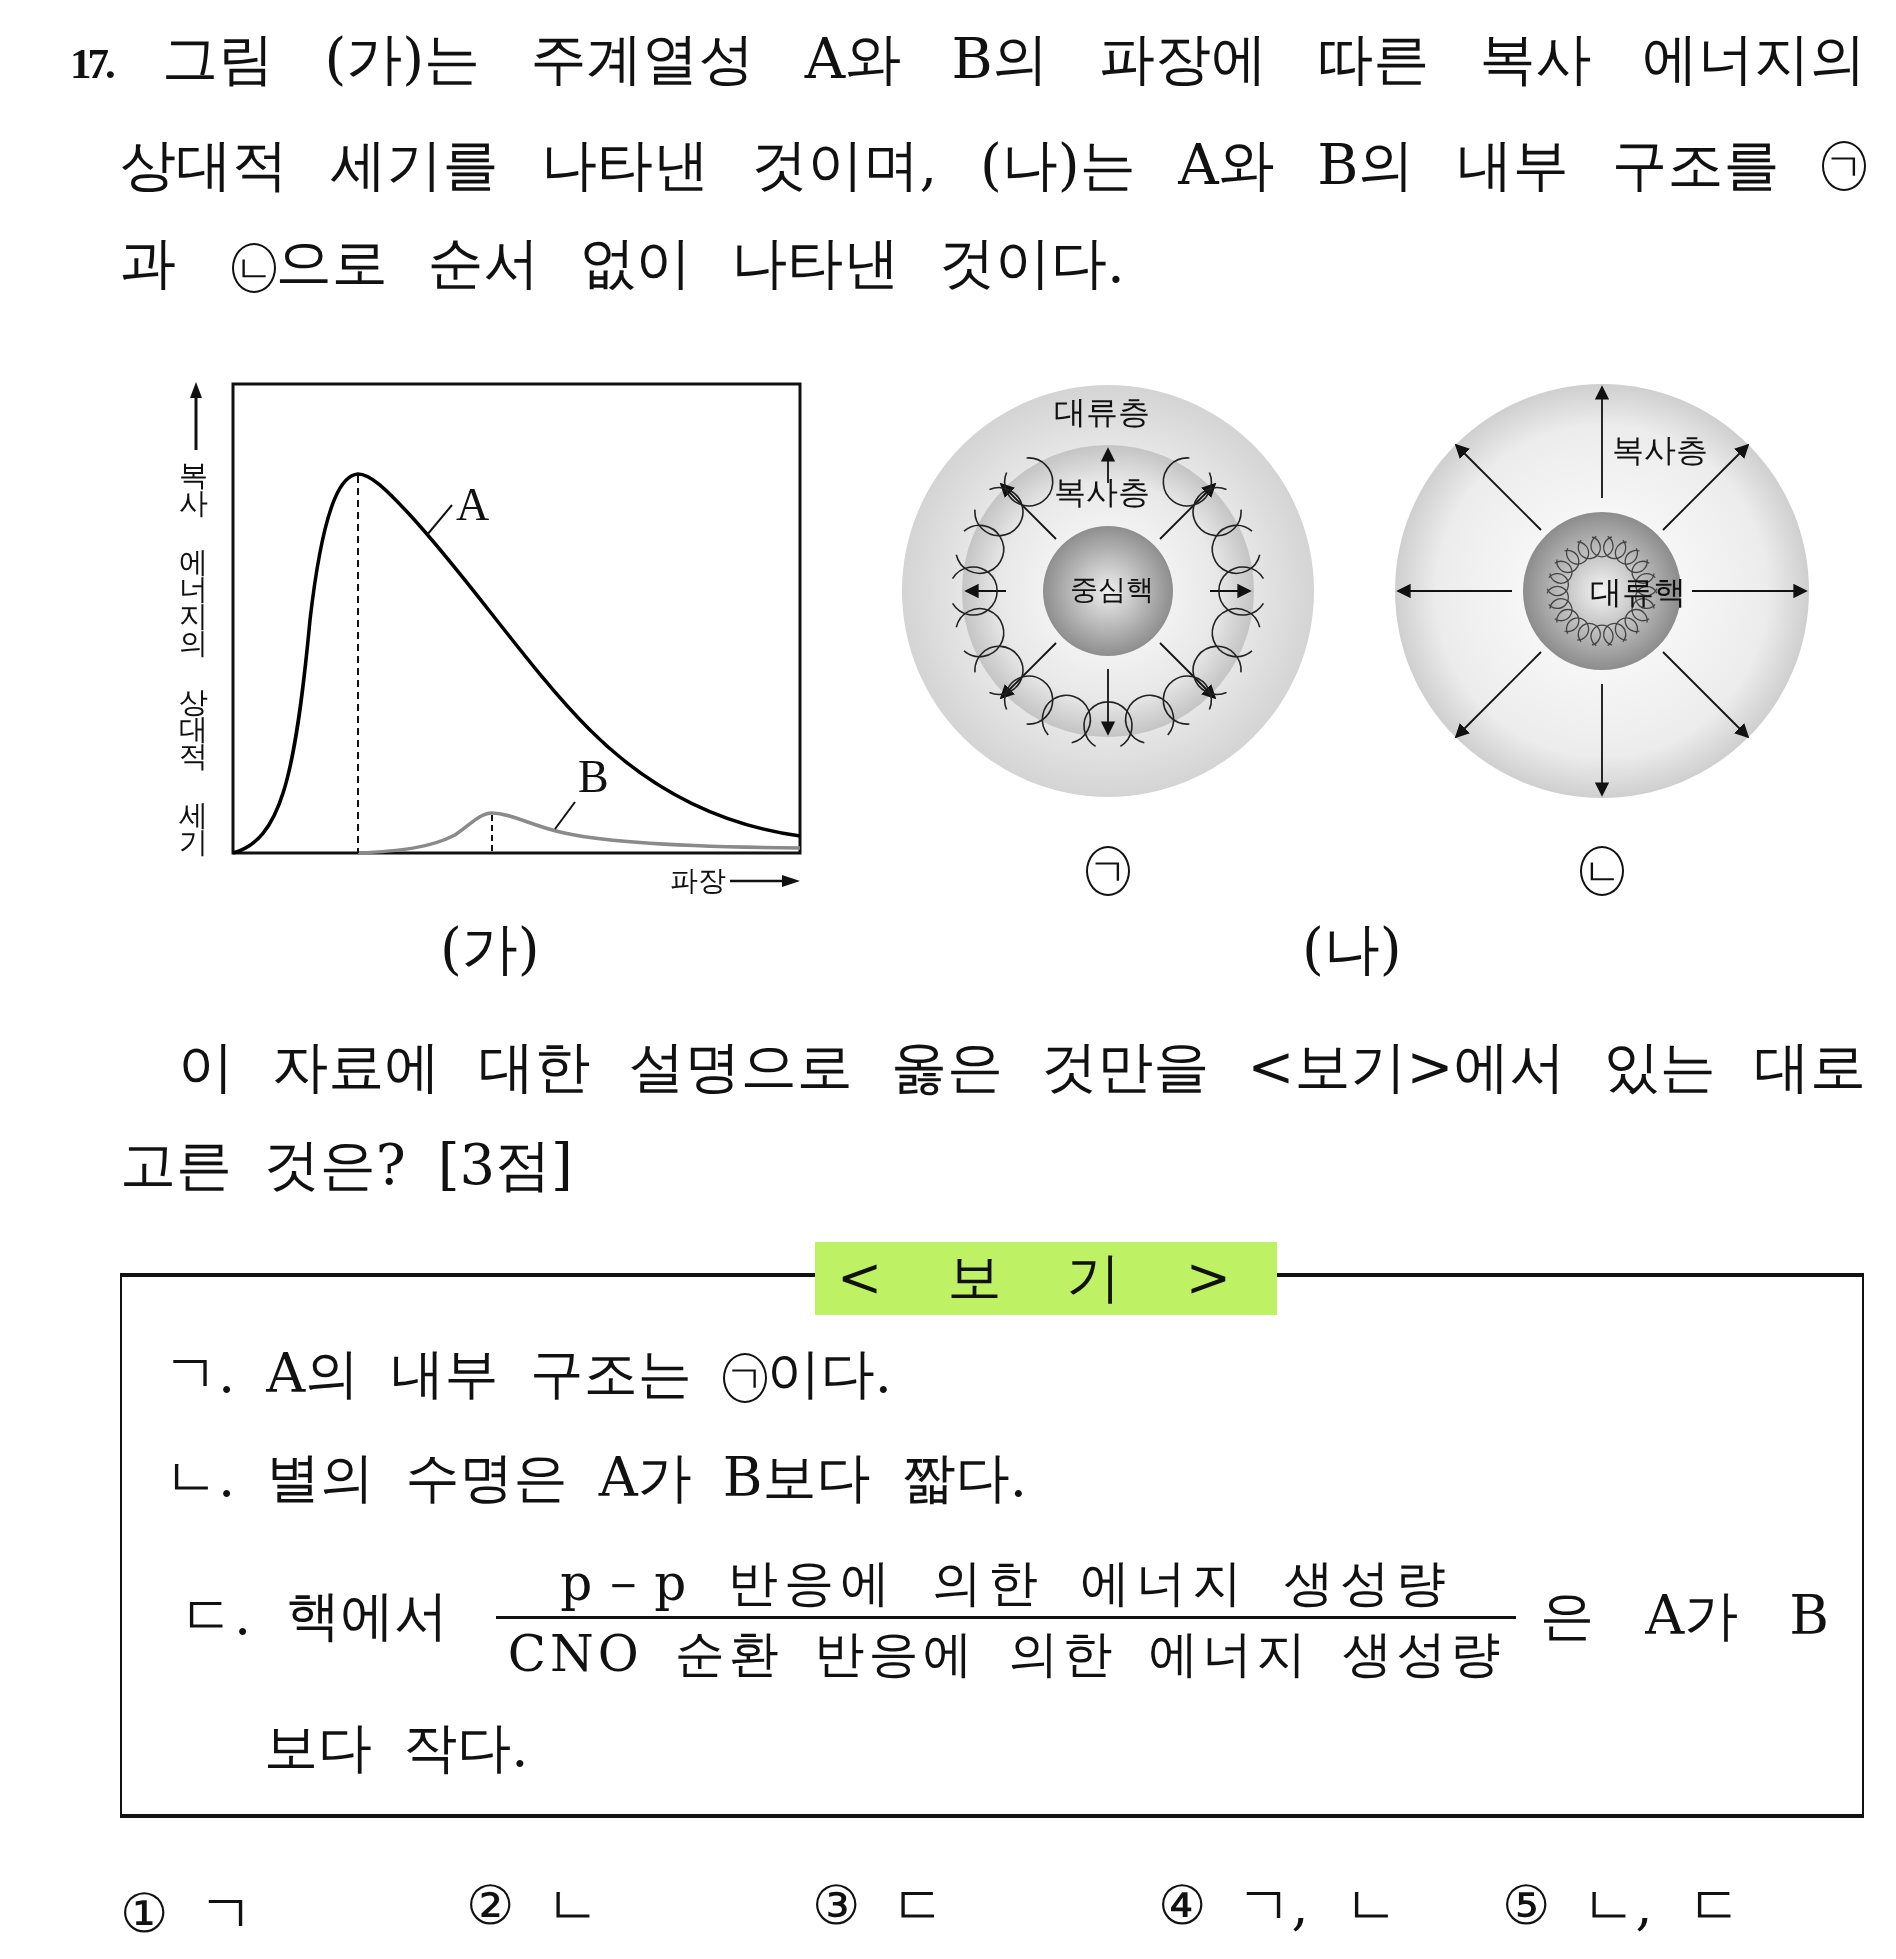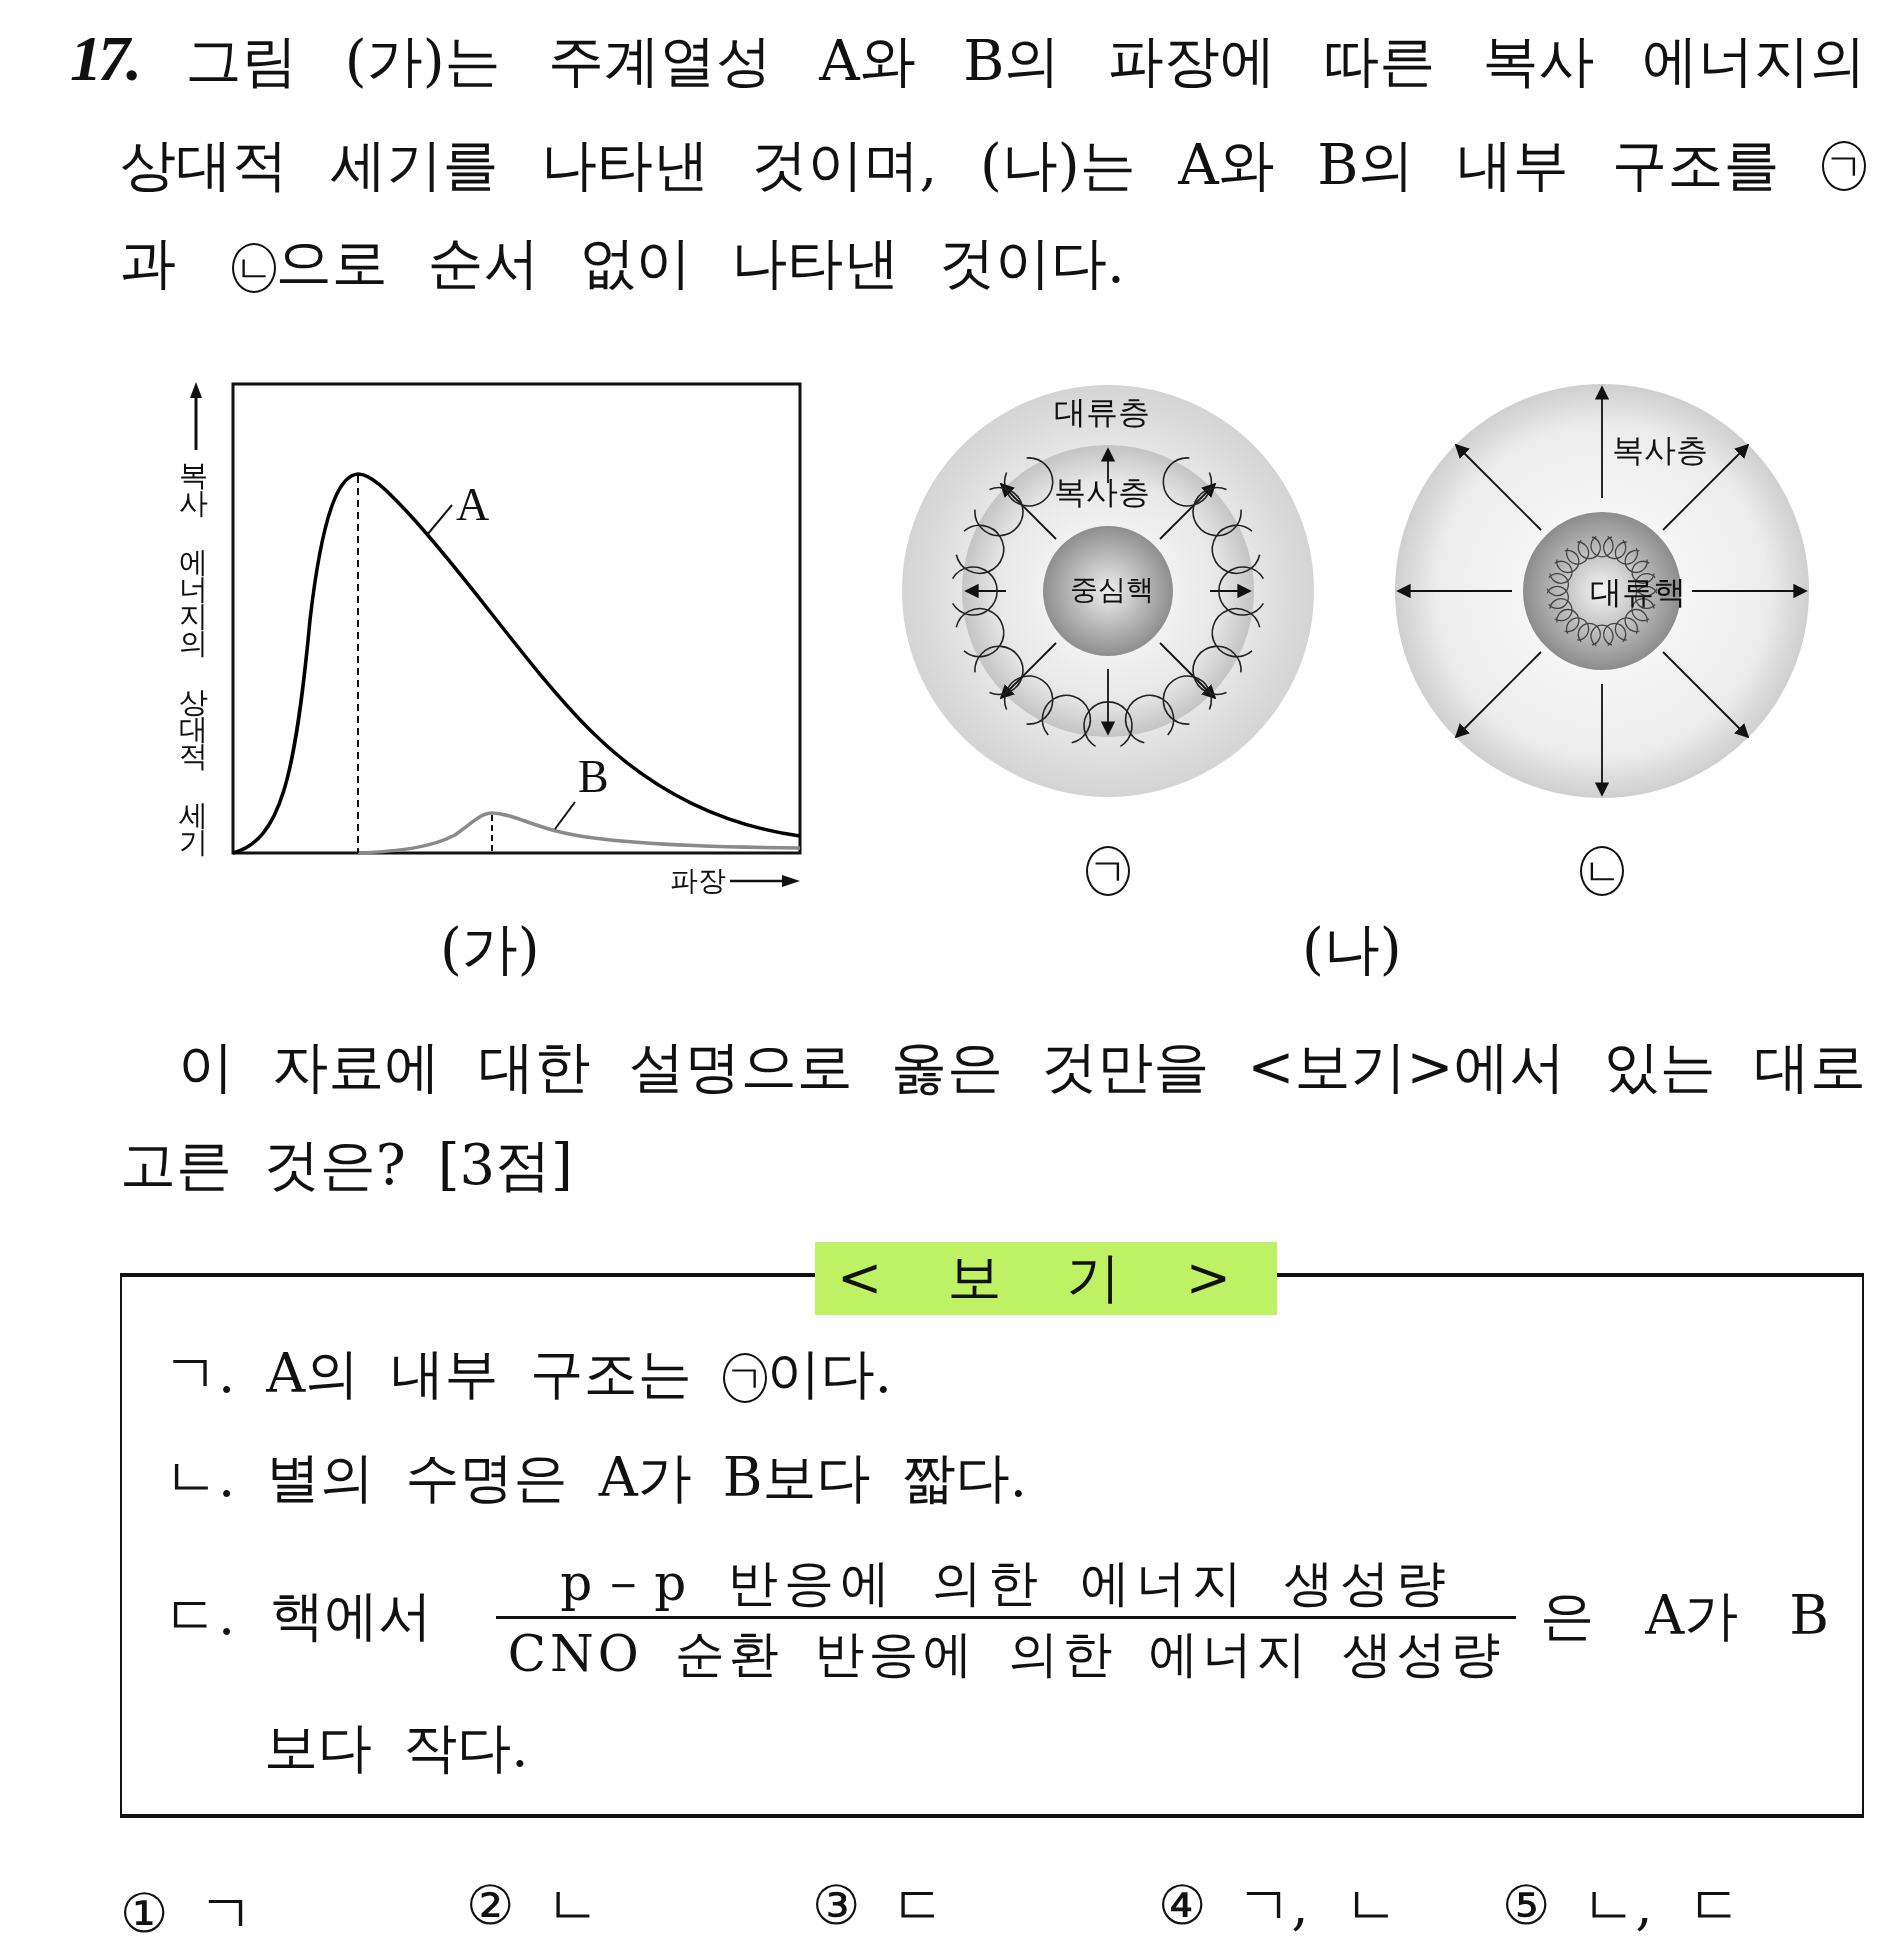--- a/index.html
+++ b/index.html
@@ -1,20 +1,20 @@
 <!DOCTYPE html>
 <html><head>
 <meta charset="utf-8">
 <style>
   html, body { margin:0; padding:0; background:#fff; }
   body { width:1896px; height:1959px; position:relative; overflow:hidden;
          font-family:"DejaVu Serif","Liberation Serif",serif; color:#111; }
   .abs { position:absolute; }
   .qline { position:absolute; font-size:56px; white-space:nowrap; letter-spacing:0; }
-  .qnum { font-family:"Liberation Serif",serif; font-style:italic; font-weight:bold; font-size:64px; letter-spacing:-4px; }
+  .qnum { font-family:"Liberation Serif",serif; font-weight:bold; font-size:43px; letter-spacing:-4px; }
   .justify { display:flex; justify-content:space-between; }
   .circ { display:inline-block; border:2px solid #111; border-radius:50%; width:44px; height:50px;
           line-height:48px; text-align:center; font-size:38px; vertical-align:middle; box-sizing:border-box; }
   .cap { position:absolute; font-size:56px; }
   .sans { font-family:"DejaVu Sans","Liberation Sans",sans-serif; }
   .box { position:absolute; left:120px; top:1273px; width:1744px; height:545px;
          border:2px solid #111; border-top:4px solid #111; border-bottom:4px solid #111; box-sizing:border-box; }
   .box-title { position:absolute; left:815px; top:1242px; background:#bef264; padding:0 22px;
                font-size:54px; letter-spacing:24px; }
   .item { position:absolute; font-size:54px; white-space:nowrap; }
@@ -228,21 +228,21 @@
 <div class="box-title">&lt; 보 기 &gt;</div>
 
 <div class="item" style="left:164px; top:1338px; word-spacing:14px;">
   <span>ㄱ.</span>
   <span>A의 내부 구조는 </span><span class="circ">ㄱ</span><span>이다.</span>
 </div>
 <div class="item" style="left:164px; top:1442px; word-spacing:14px;">
   <span>ㄴ.</span>
   <span>별의 수명은 A가 B보다 짧다.</span>
 </div>
-<div class="item" style="left:164px; top:1580px; word-spacing:10px;">
+<div class="item" style="left:180px; top:1580px; word-spacing:10px;">
   <span>ㄷ.</span>
   <span style="margin-left:8px;">핵에서</span>
 </div>
 <div class="frac" style="left:496px; top:1552px; width:1020px;">
   <div style="letter-spacing:6px; word-spacing:14px; line-height:62px;">p－p 반응에 의한 에너지 생성량</div>
   <div style="height:3px; background:#111; margin:2px 0 4px 0;"></div>
   <div style="letter-spacing:4px; word-spacing:12px; line-height:62px;">CNO 순환 반응에 의한 에너지 생성량</div>
 </div>
 <div class="item" style="left:1540px; top:1580px; word-spacing:34px;">은 A가 B</div>
 <div class="item" style="left:264px; top:1712px; word-spacing:14px;">보다 작다.</div>

